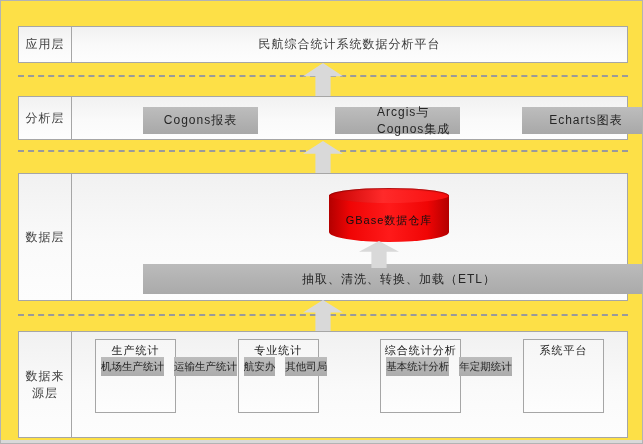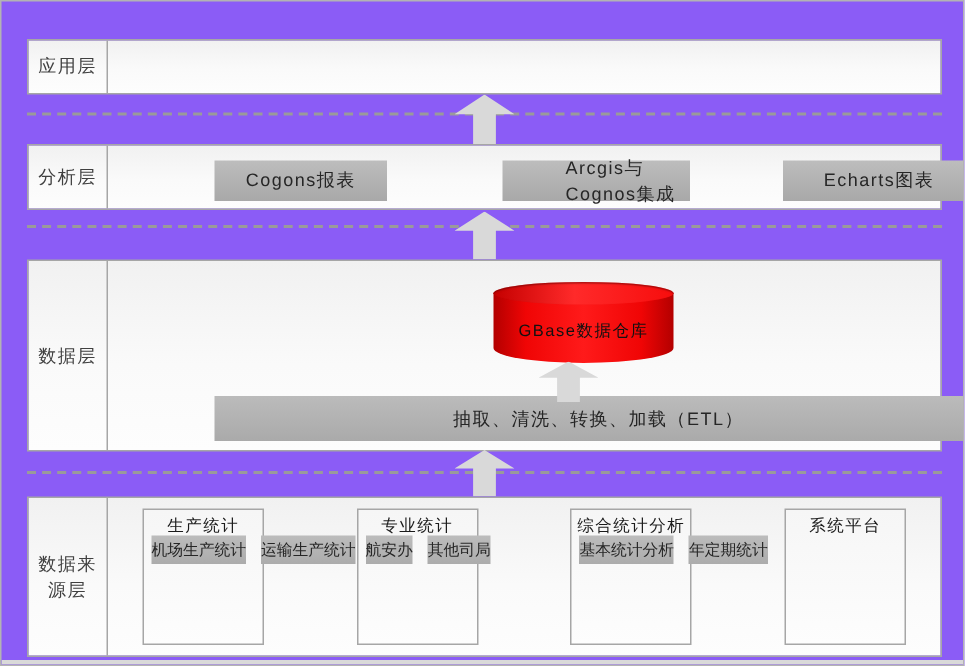--- a/index.html
+++ b/index.html
@@ -1,17 +1,17 @@
 <!DOCTYPE html>
 <html><head>
 <meta charset="utf-8">
 <style>
   html,body{margin:0;padding:0;background:#ffffff;}
   .page{
-    position:relative;width:643px;height:444px;background:#8b5cf6;
+    position:relative;width:643px;height:444px;background:#fde047;
     font-family:"Liberation Sans","DejaVu Sans",sans-serif;
     color:#333;overflow:hidden;
     border:1px solid #b3b3b3;box-sizing:border-box;
   }
   .bottom-edge{position:absolute;left:0;right:0;bottom:0;height:3px;background:#d9d9d9;}
 
   
   .layer{
     position:absolute;left:17px;width:610px;box-sizing:border-box;
     border:1px solid #a6a6a6;
@@ -84,21 +84,21 @@
   .etl-bar{
     position:absolute;left:71px;top:90px;width:512px;height:30px;box-sizing:border-box;
     background:linear-gradient(180deg,#bbbbbb,#aaaaaa);
     display:flex;align-items:center;justify-content:center;
     font-size:12px;color:#262626;letter-spacing:1px;z-index:1;
   }
 
   
   .source-content{display:flex;justify-content:space-between;padding:7px 23px 9px 23px;box-sizing:border-box;}
   .source-col{
-    width:81px;height:91px;box-sizing:border-box;
+    width:81px;height:74px;box-sizing:border-box;
     border:1px solid #a6a6a6;background:linear-gradient(180deg,#f6f6f6,#fdfdfd);
     display:flex;flex-direction:column;
   }
   .source-col .col-title{
     text-align:center;font-size:11px;color:#1a1a1a;padding-top:3px;height:14px;flex:none;letter-spacing:1px;
   }
   .col-items{flex:1;display:flex;justify-content:space-evenly;}
   .source-item{
     margin:0 5px;height:19px;box-sizing:border-box;
     background:linear-gradient(180deg,#bcbcbc,#acacac);
@@ -106,20 +106,23 @@
     font-size:10.5px;color:#262626;white-space:nowrap;
   }
 </style>
 </head>
 <body>
 
 <div class="page">
 
   <section class="layer" id="layer-app">
     <div class="label-cell">应用层</div>
+    <div class="content">
+      <div class="app-title">民航综合统计系统数据分析平台</div>
+    </div>
   </section>
 
   <div class="dashed" id="dash-1"></div>
   <div class="up-arrow" id="arrow-1"></div>
 
   <section class="layer" id="layer-analysis">
     <div class="label-cell">分析层</div>
     <div class="content">
       <div class="gray-box" id="box-cogons">Cogons报表</div>
       <div class="gray-box" id="box-arcgis">Arcgis与Cognos集成</div>

